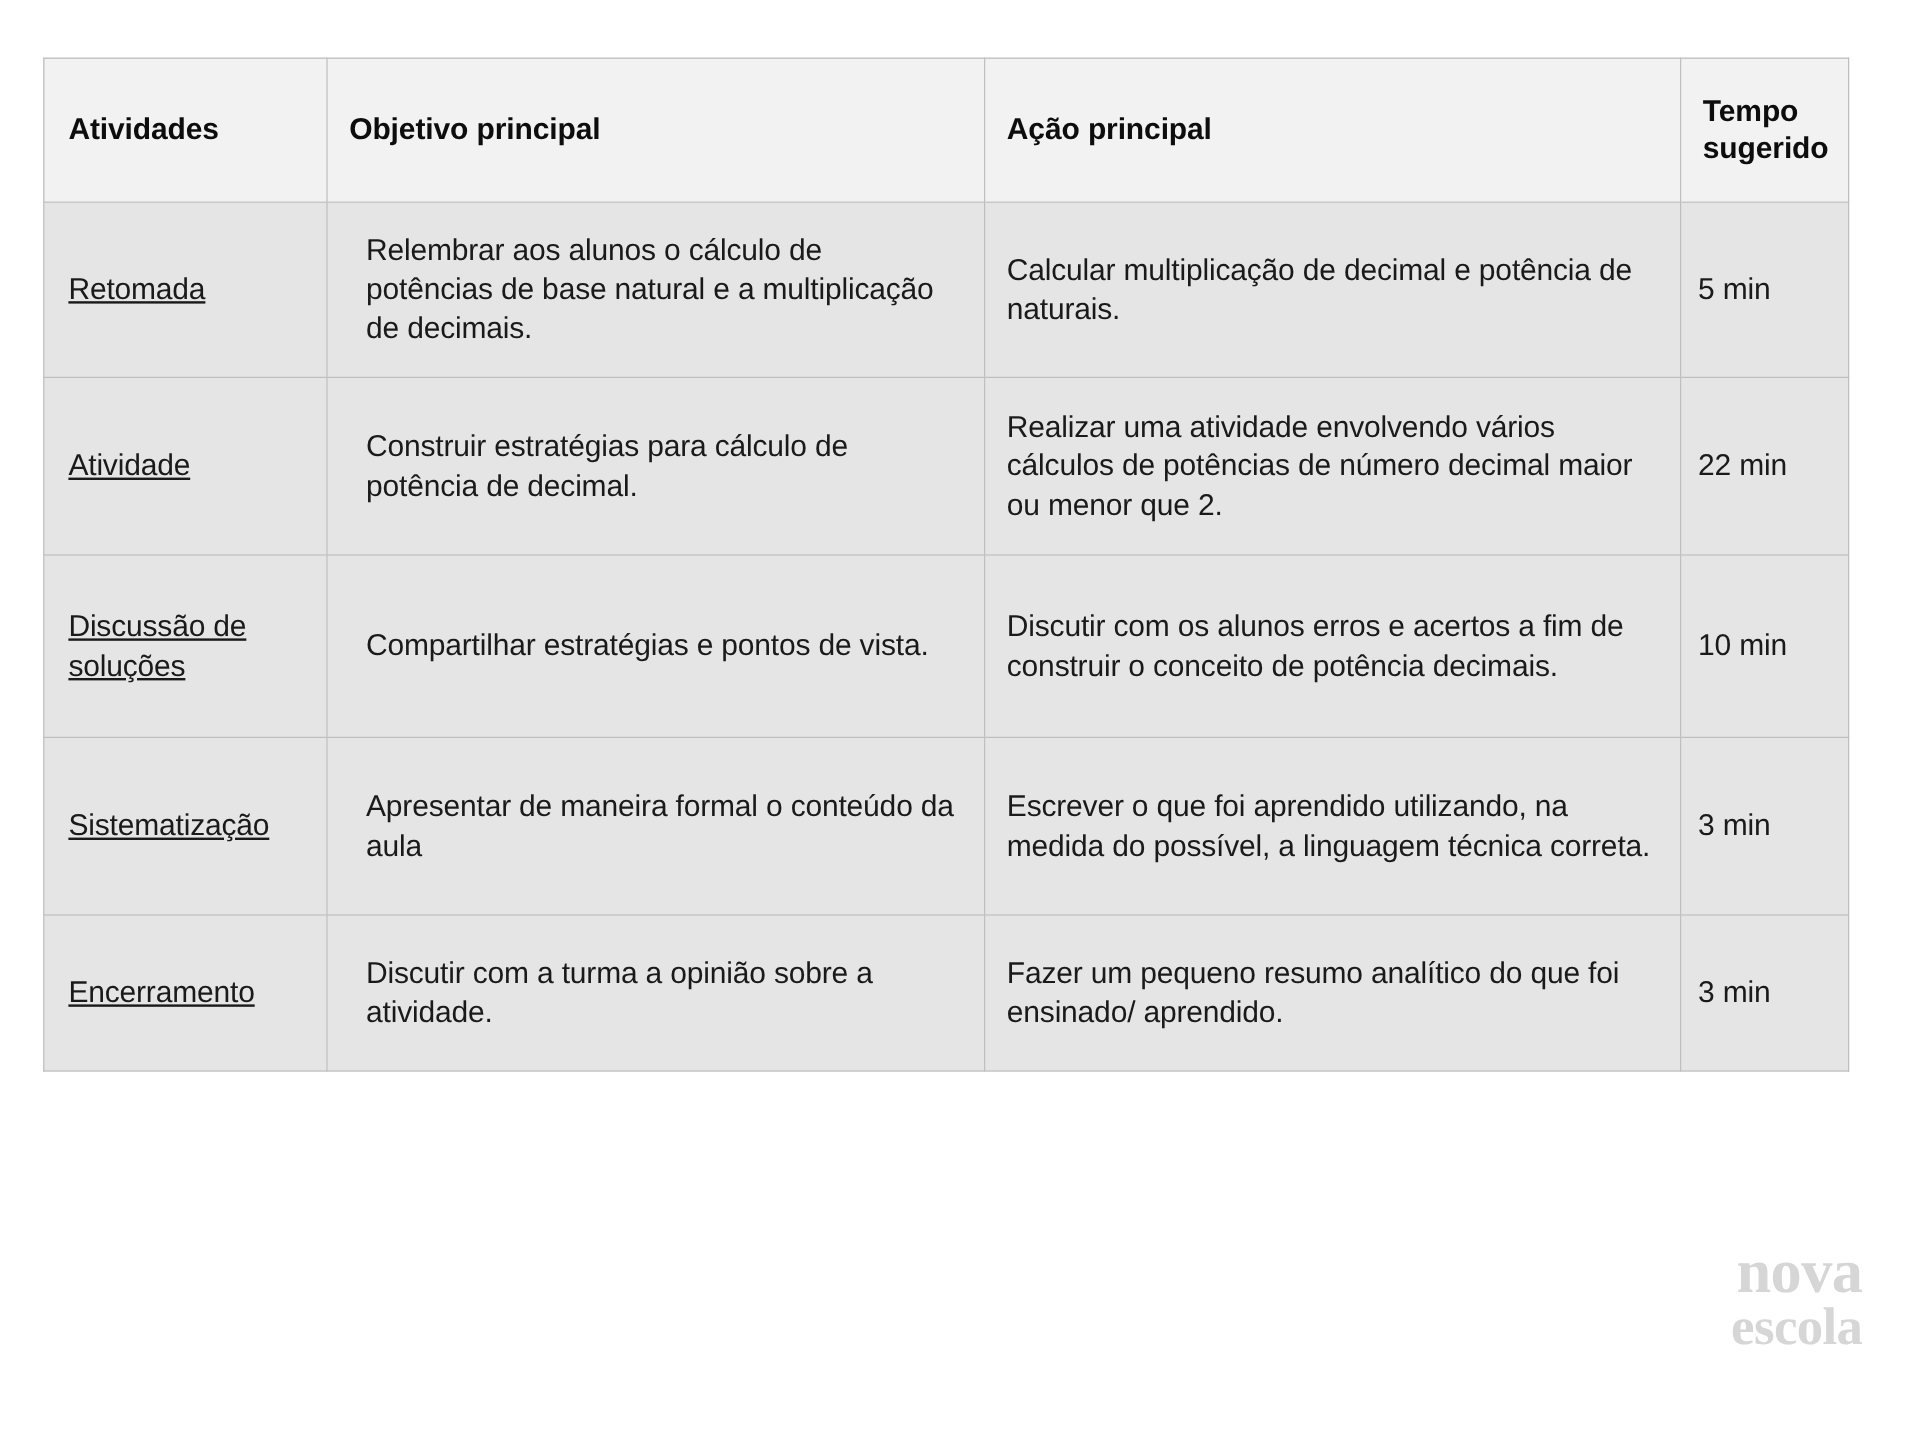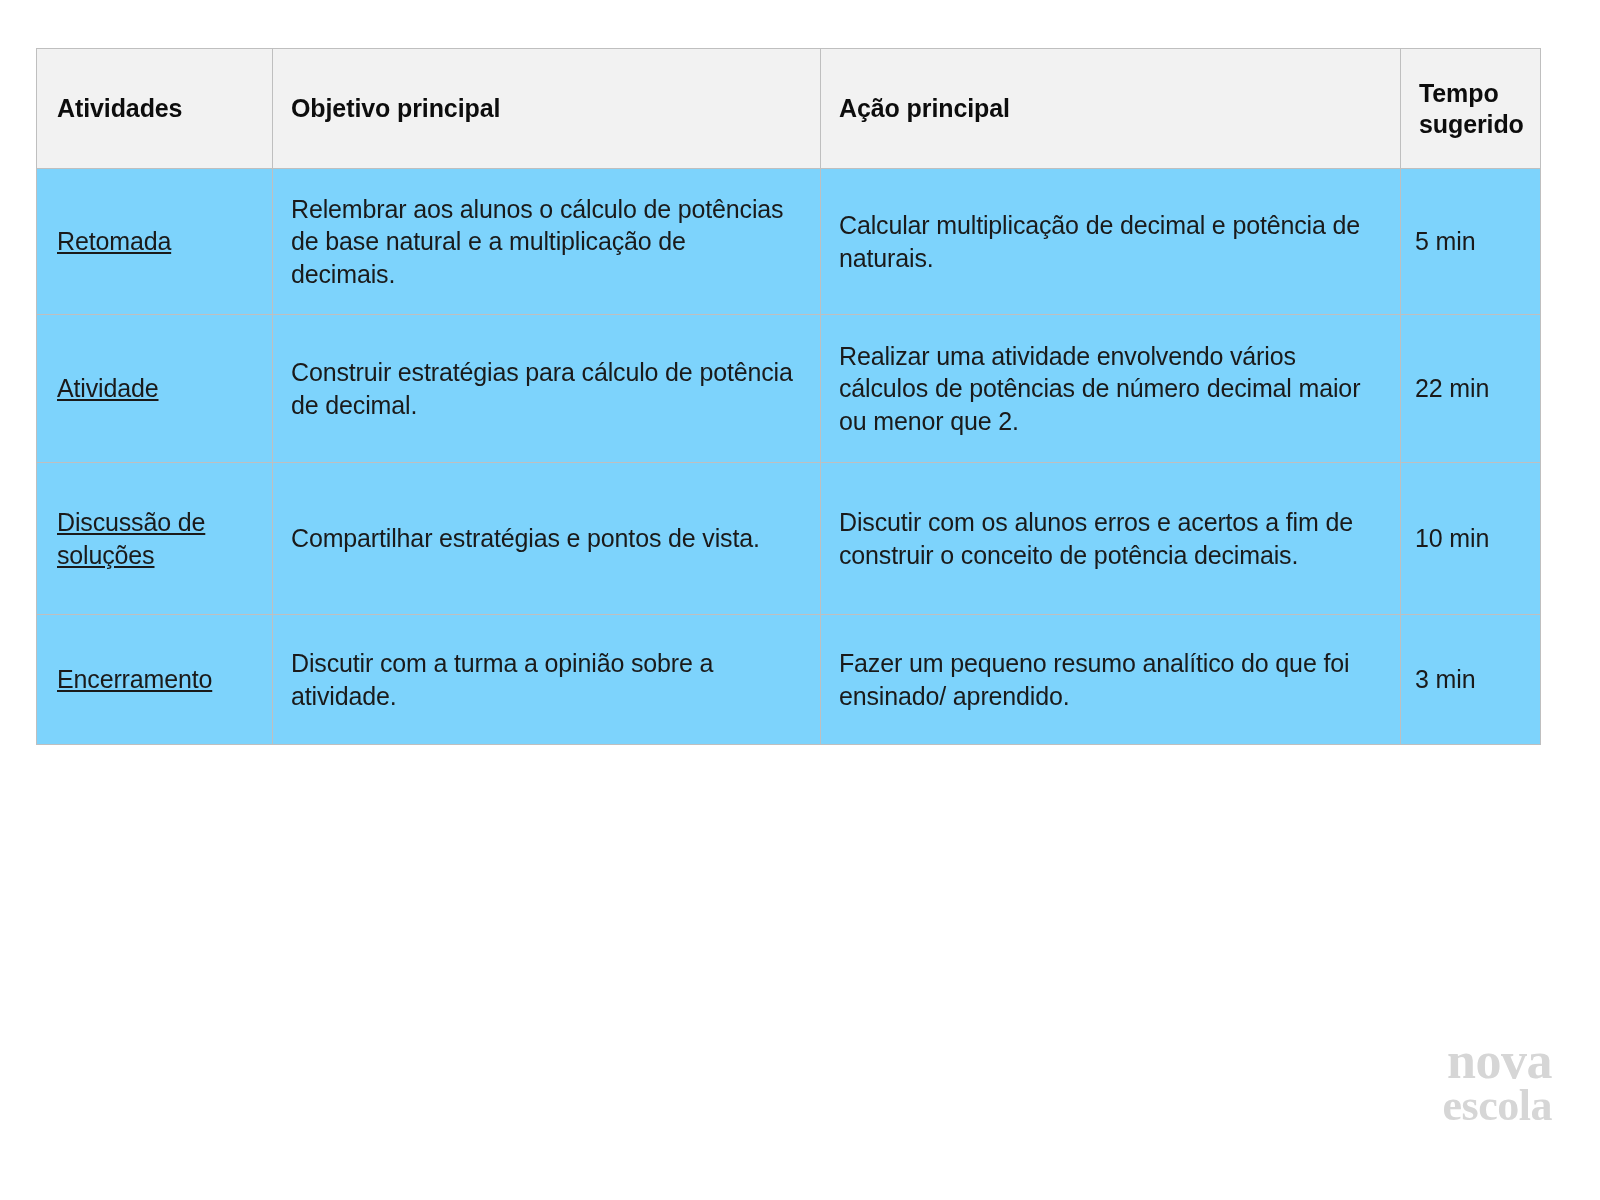--- a/index.html
+++ b/index.html
@@ -26,21 +26,21 @@
     position: absolute;
     left: 36px;
     top: 48px;
     width: 1504px;
   }
 
   table.plan-table {
     width: 1504px;
     border-collapse: collapse;
     table-layout: fixed;
-    background: #7dd3fc;
+    background: #e5e5e5;
   }
 
   table.plan-table td,
   table.plan-table th {
     border: 1px solid #bfbfbf;
     vertical-align: middle;
     box-sizing: border-box;
   }
 
   
@@ -74,21 +74,21 @@
     padding: 14px 18px;
     letter-spacing: -0.15px;
   }
 
   tbody td.cell-atividade {
     padding-left: 20px;
     padding-right: 12px;
     text-decoration: underline;
   }
   tbody td.cell-objetivo {
-    padding-left: 18px;
+    padding-left: 32px;
     padding-right: 24px;
     margin-left: 20px;
   }
   tbody td.cell-acao {
     padding-left: 18px;
     padding-right: 22px;
   }
   tbody td.cell-tempo {
     padding-left: 14px;
     padding-right: 10px;
@@ -158,20 +158,26 @@
           <td class="cell-objetivo">Construir estratégias para cálculo de potência de decimal.</td>
           <td class="cell-acao">Realizar uma atividade envolvendo vários cálculos de potências de número decimal maior ou menor que 2.</td>
           <td class="cell-tempo">22 min</td>
         </tr>
         <tr class="r2">
           <td class="cell-atividade">Discussão de soluções</td>
           <td class="cell-objetivo">Compartilhar estratégias e pontos de vista.</td>
           <td class="cell-acao">Discutir com os alunos erros e acertos a fim de construir o conceito de potência decimais.</td>
           <td class="cell-tempo">10 min</td>
         </tr>
+        <tr class="r3">
+          <td class="cell-atividade">Sistematização</td>
+          <td class="cell-objetivo">Apresentar de maneira formal o conteúdo da aula</td>
+          <td class="cell-acao">Escrever o que foi aprendido utilizando, na medida do possível, a linguagem técnica correta.</td>
+          <td class="cell-tempo">3 min</td>
+        </tr>
         <tr class="r4">
           <td class="cell-atividade">Encerramento</td>
           <td class="cell-objetivo">Discutir com a turma a opinião sobre a atividade.</td>
           <td class="cell-acao">Fazer um pequeno resumo analítico do que foi ensinado/ aprendido.</td>
           <td class="cell-tempo">3 min</td>
         </tr>
       </tbody>
     </table>
   </div>
 

